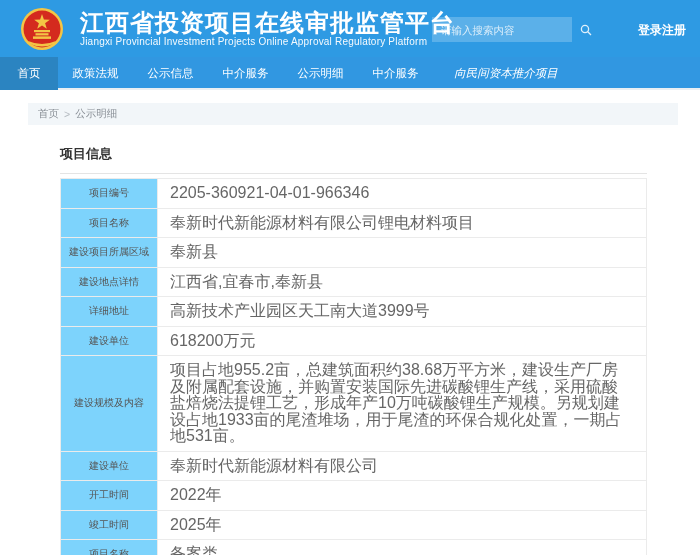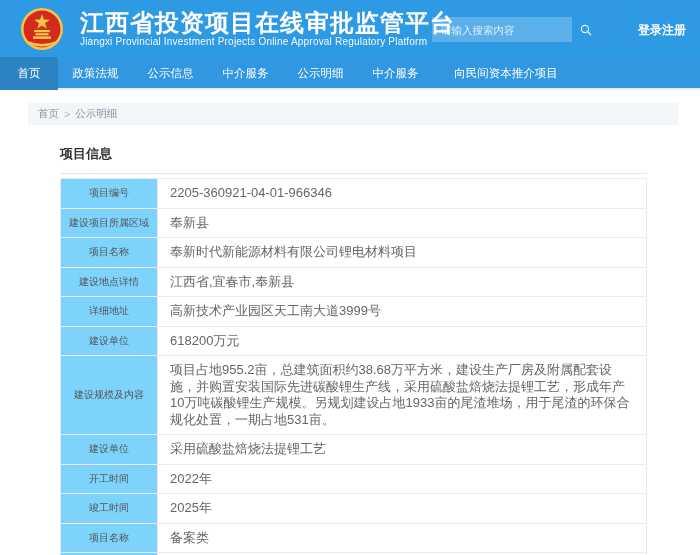--- a/index.html
+++ b/index.html
@@ -20,40 +20,40 @@
   .search-btn { width:24px; height:100%; background:transparent; border:none; cursor:pointer;
     display:flex; align-items:center; justify-content:center; }
   .auth { position:absolute; right:14px; top:22px; display:flex; }
   .auth a { color:#fff; font-size:12px; font-weight:bold; text-decoration:none; }
 
   
   .nav { height:33px; background:#3197e1; display:flex; border-bottom:2px solid #e9eff3; }
   .nav-item { height:33px; display:flex; align-items:center; justify-content:center;
     color:#fff; font-size:11.5px; cursor:pointer; width:75px; flex:0 0 auto; }
   .nav-item.first { width:58px; }
-  .nav-item.last { width:146px; }
+  .nav-item.last { width:146px;font-style:italic; }
   .nav-item.active { background:#2b84c1; }
 
   
   .breadcrumb { margin:13px 22px 0 28px; height:22px; background:#f2f6f9;
     display:flex; align-items:center; padding-left:10px; font-size:10.5px; color:#8a9097; }
   .breadcrumb .crumb-link { color:#8a9097; text-decoration:none; cursor:pointer; }
   .breadcrumb .sep { margin:0 5px; color:#b4bac0; }
 
   
   .section-title { margin:20px 0 4px 60px; font-size:13px; font-weight:bold; color:#333; height:15px; }
   .divider { margin:13px 0 0 60px; width:587px; border-bottom:1px solid #e4e4e4; }
 
   
   .info-table { margin:4px 0 0 60px; width:587px; border:1px solid #ebebeb; border-bottom:none; }
   .info-row { display:flex; border-bottom:1px solid #ebebeb; min-height:28px; }
   .cell-label { width:97px; flex:0 0 auto; background:#7dd3fc; border-right:1px solid #ebebeb;
     display:flex; align-items:center; justify-content:center; text-align:center;
     font-size:10px; color:#555; padding:5px 2px; }
-  .cell-value { flex:1; display:flex; align-items:center; font-size:13px; color:#666;
+  .cell-value { flex:1; display:flex; align-items:center; font-size:16px; color:#666;
     padding:6px 14px 6px 12px; line-height:16.5px; background:#fff; }
 </style>
 </head>
 <body>
 
 <div class="header">
   <svg class="emblem" viewBox="0 0 44 44">
     <circle cx="22" cy="22" r="21" fill="#f3c545"></circle>
     <circle cx="22" cy="22" r="18.5" fill="#d42a1e"></circle>
     <polygon fill="#f3c545" points="22,7 23.9,12.6 29.8,12.7 25.1,16.2 26.8,21.8 22,18.4 17.2,21.8 18.9,16.2 14.2,12.7 20.1,12.6"></polygon>
@@ -113,46 +113,46 @@
 
 <div class="section-title">项目信息</div>
 <div class="divider"></div>
 
 <div class="info-table" id="info-table">
     <div class="info-row">
     <div class="cell-label">项目编号</div>
     <div class="cell-value">2205-360921-04-01-966346</div>
   </div>
     <div class="info-row">
+    <div class="cell-label">项目名称</div>
+    <div class="cell-value">奉新时代新能源材料有限公司锂电材料项目</div>
+  </div>
+    <div class="info-row">
     <div class="cell-label">建设项目所属区域</div>
     <div class="cell-value">奉新县</div>
-  </div>
-    <div class="info-row">
-    <div class="cell-label">项目名称</div>
-    <div class="cell-value">奉新时代新能源材料有限公司锂电材料项目</div>
   </div>
     <div class="info-row">
     <div class="cell-label">建设地点详情</div>
     <div class="cell-value">江西省,宜春市,奉新县</div>
   </div>
     <div class="info-row">
     <div class="cell-label">详细地址</div>
     <div class="cell-value">高新技术产业园区天工南大道3999号</div>
   </div>
     <div class="info-row">
     <div class="cell-label">建设单位</div>
     <div class="cell-value">618200万元</div>
   </div>
     <div class="info-row">
     <div class="cell-label">建设规模及内容</div>
     <div class="cell-value">项目占地955.2亩，总建筑面积约38.68万平方米，建设生产厂房及附属配套设施，并购置安装国际先进碳酸锂生产线，采用硫酸盐焙烧法提锂工艺，形成年产10万吨碳酸锂生产规模。另规划建设占地1933亩的尾渣堆场，用于尾渣的环保合规化处置，一期占地531亩。</div>
   </div>
     <div class="info-row">
     <div class="cell-label">建设单位</div>
-    <div class="cell-value">采用硫酸盐焙烧法提锂工艺</div>
+    <div class="cell-value">奉新时代新能源材料有限公司</div>
   </div>
     <div class="info-row">
     <div class="cell-label">开工时间</div>
     <div class="cell-value">2022年</div>
   </div>
     <div class="info-row">
     <div class="cell-label">竣工时间</div>
     <div class="cell-value">2025年</div>
   </div>
     <div class="info-row">

